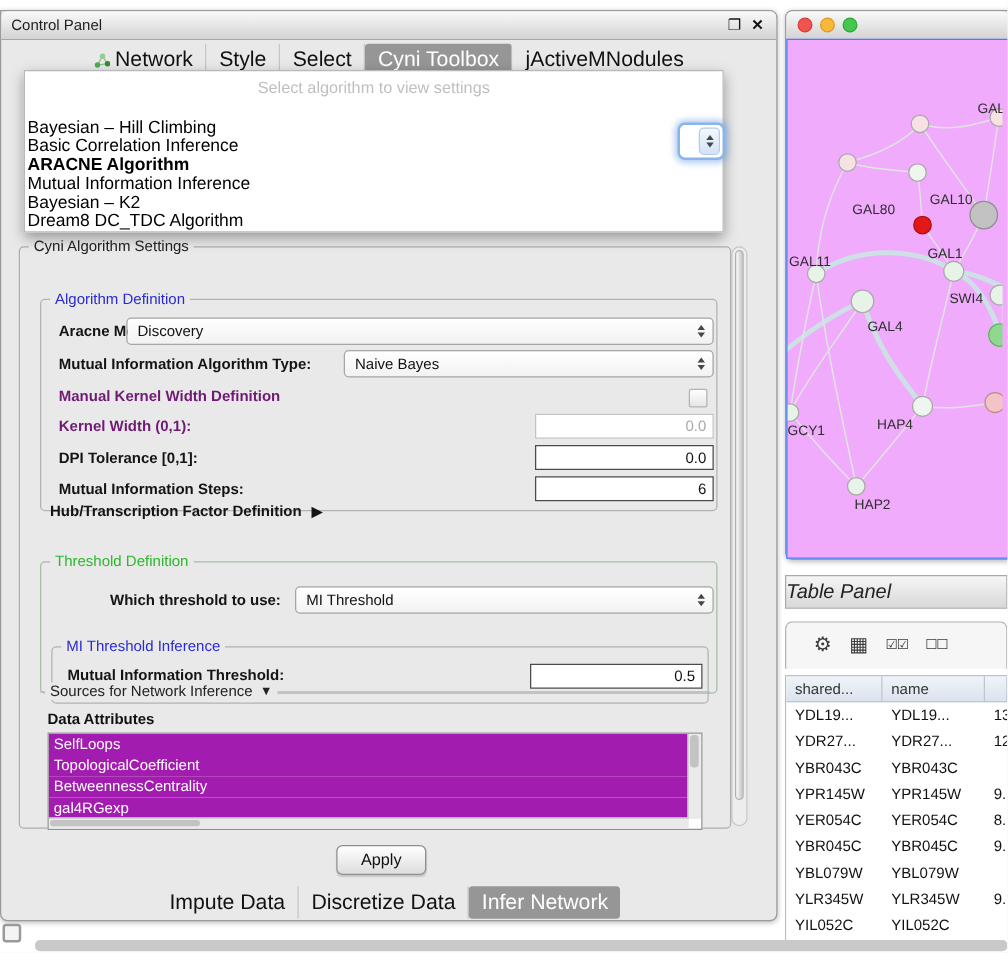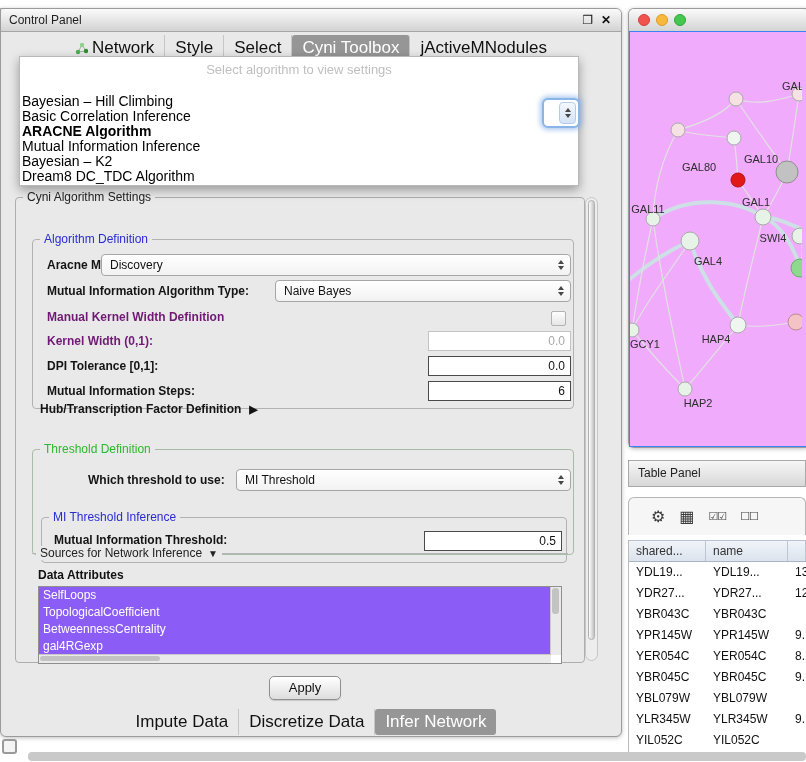--- a/index.html
+++ b/index.html
@@ -82,21 +82,21 @@
            align-items:center;gap:8px;}
   .hub-arrow{font-size:11px;}
 
   .sources-line{position:absolute;height:1px;background:#b6b6b6;}
   .sources-label{position:absolute;background:#e9e9e9;padding:0 4px;font-size:12px;color:#222;
                  display:flex;align-items:center;gap:6px;white-space:nowrap;}
   .src-arrow{font-size:10px;}
   .attr-label{position:absolute;font-size:12px;font-weight:bold;color:#111;}
 
   .attr-list{position:absolute;background:#fff;border:1px solid #8f8f8f;overflow:hidden;}
-  .attr-item{height:17px;line-height:17px;font-size:12px;color:#fff;background:#8b5cf6;
+  .attr-item{height:17px;line-height:17px;font-size:12px;color:#fff;background:#a21caf;
              padding-left:4px;width:calc(100% - 10px);box-sizing:border-box;white-space:nowrap;}
   .attr-vscroll{position:absolute;top:0;right:0;bottom:8px;width:10px;background:#eaeaea;
                 border-left:1px solid #c9c9c9;}
   .attr-vthumb{position:absolute;left:1px;top:1px;width:7px;height:26px;background:#c3c3c3;border-radius:3px;}
   .attr-hscroll{position:absolute;left:0;right:10px;bottom:0;height:8px;background:#eaeaea;
                 border-top:1px solid #c9c9c9;}
   .attr-hthumb{position:absolute;left:1px;top:1px;height:5px;width:120px;background:#c3c3c3;border-radius:3px;}
 
   .apply-btn{position:absolute;left:268px;top:667px;width:70px;height:22px;border:1px solid #8f8f8f;
              border-radius:5px;background:linear-gradient(#ffffff,#dddddd);font-size:13px;color:#111;
@@ -115,21 +115,21 @@
   .net-canvas{position:absolute;left:0;right:0;top:22px;bottom:0;border:1px solid #3b82f6;
               background:#f0abfc;overflow:hidden;box-sizing:border-box;}
   .edge{fill:none;stroke-linecap:round;}
   .edge.thick{stroke:#cde0e5;stroke-width:4;}
   .edge.thin{stroke:#e2e2e2;stroke-width:1.2;}
   .nlabel{font-size:11px;fill:#2e2e2e;}
 
   
   .table-header-strip{position:absolute;left:628px;top:460px;width:178px;height:27px;
         background:linear-gradient(#f6f6f6,#d8d8d8);border:1px solid #a9a9a9;box-sizing:border-box;}
-  .ths-label{margin-left:9px;line-height:25px;font-size:12px;color:#222;display:inline-block;}
+  .ths-label{line-height:25px;font-size:16px;color:#222;display:inline-block;font-style:italic;}
   .table-toolbar{position:absolute;left:628px;top:497px;width:178px;height:38px;background:#f6f6f6;
         border:1px solid #b5b5b5;border-bottom:none;border-radius:6px 6px 0 0;box-sizing:border-box;
         display:flex;align-items:center;gap:14px;padding-left:22px;}
   .tt-icon{font-size:16px;color:#3c3c3c;line-height:1;}
   .tt-icon.small{font-size:11px;letter-spacing:-1px;}
   .data-table{position:absolute;left:628px;top:540px;width:178px;height:213px;background:#fff;
         border-left:1px solid #bbb;box-sizing:border-box;overflow:hidden;}
   .thead{display:grid;grid-template-columns:77px 82px 18px;height:22px;
         background:linear-gradient(#f0f4f9,#dbe3ed);border-top:1px solid #b9c3cf;
         border-bottom:1px solid #a9b5c1;box-sizing:border-box;}

